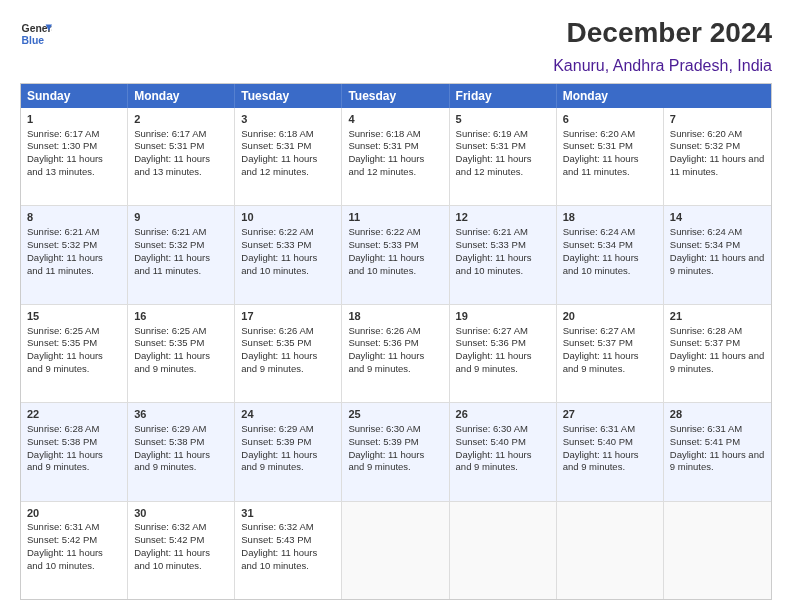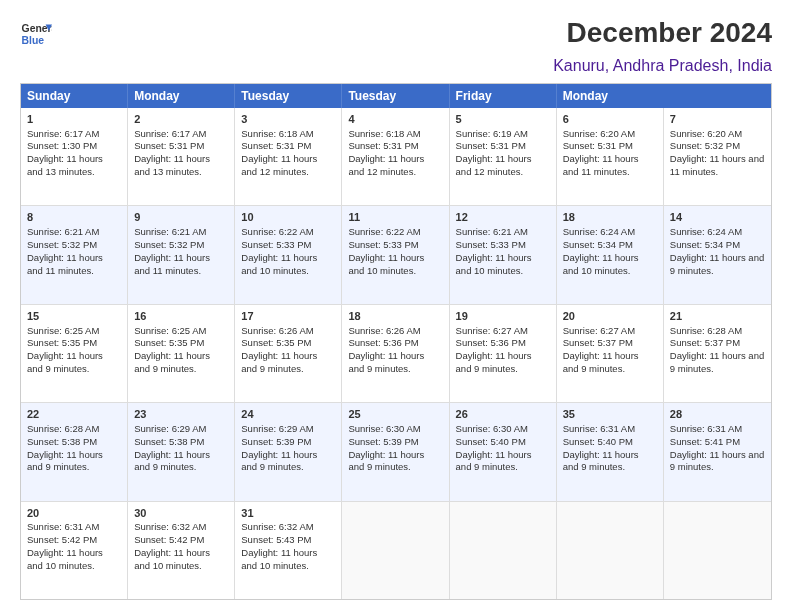--- a/index.html
+++ b/index.html
@@ -149,25 +149,25 @@
           <div class="cal-cell"><span class="day-num">15</span><span>Sunrise: 6:25 AM</span><br><span>Sunset: 5:35 PM</span><br><span>Daylight: 11 hours and 9 minutes.</span></div>
           <div class="cal-cell"><span class="day-num">16</span><span>Sunrise: 6:25 AM</span><br><span>Sunset: 5:35 PM</span><br><span>Daylight: 11 hours and 9 minutes.</span></div>
           <div class="cal-cell"><span class="day-num">17</span><span>Sunrise: 6:26 AM</span><br><span>Sunset: 5:35 PM</span><br><span>Daylight: 11 hours and 9 minutes.</span></div>
           <div class="cal-cell"><span class="day-num">18</span><span>Sunrise: 6:26 AM</span><br><span>Sunset: 5:36 PM</span><br><span>Daylight: 11 hours and 9 minutes.</span></div>
           <div class="cal-cell"><span class="day-num">19</span><span>Sunrise: 6:27 AM</span><br><span>Sunset: 5:36 PM</span><br><span>Daylight: 11 hours and 9 minutes.</span></div>
           <div class="cal-cell"><span class="day-num">20</span><span>Sunrise: 6:27 AM</span><br><span>Sunset: 5:37 PM</span><br><span>Daylight: 11 hours and 9 minutes.</span></div>
           <div class="cal-cell"><span class="day-num">21</span><span>Sunrise: 6:28 AM</span><br><span>Sunset: 5:37 PM</span><br><span>Daylight: 11 hours and 9 minutes.</span></div>
         </div>
         <div class="cal-row">
           <div class="cal-cell"><span class="day-num">22</span><span>Sunrise: 6:28 AM</span><br><span>Sunset: 5:38 PM</span><br><span>Daylight: 11 hours and 9 minutes.</span></div>
-          <div class="cal-cell"><span class="day-num">23</span><span>Sunrise: 6:29 AM</span><br><span>Sunset: 5:38 PM</span><br><span>Daylight: 11 hours and 9 minutes.</span></div>
+          <div class="cal-cell"><span class="day-num">36</span><span>Sunrise: 6:29 AM</span><br><span>Sunset: 5:38 PM</span><br><span>Daylight: 11 hours and 9 minutes.</span></div>
           <div class="cal-cell"><span class="day-num">24</span><span>Sunrise: 6:29 AM</span><br><span>Sunset: 5:39 PM</span><br><span>Daylight: 11 hours and 9 minutes.</span></div>
           <div class="cal-cell"><span class="day-num">25</span><span>Sunrise: 6:30 AM</span><br><span>Sunset: 5:39 PM</span><br><span>Daylight: 11 hours and 9 minutes.</span></div>
           <div class="cal-cell"><span class="day-num">26</span><span>Sunrise: 6:30 AM</span><br><span>Sunset: 5:40 PM</span><br><span>Daylight: 11 hours and 9 minutes.</span></div>
-          <div class="cal-cell"><span class="day-num">35</span><span>Sunrise: 6:31 AM</span><br><span>Sunset: 5:40 PM</span><br><span>Daylight: 11 hours and 9 minutes.</span></div>
+          <div class="cal-cell"><span class="day-num">27</span><span>Sunrise: 6:31 AM</span><br><span>Sunset: 5:40 PM</span><br><span>Daylight: 11 hours and 9 minutes.</span></div>
           <div class="cal-cell"><span class="day-num">28</span><span>Sunrise: 6:31 AM</span><br><span>Sunset: 5:41 PM</span><br><span>Daylight: 11 hours and 9 minutes.</span></div>
         </div>
         <div class="cal-row">
           <div class="cal-cell"><span class="day-num">20</span><span>Sunrise: 6:31 AM</span><br><span>Sunset: 5:42 PM</span><br><span>Daylight: 11 hours and 10 minutes.</span></div>
           <div class="cal-cell"><span class="day-num">30</span><span>Sunrise: 6:32 AM</span><br><span>Sunset: 5:42 PM</span><br><span>Daylight: 11 hours and 10 minutes.</span></div>
           <div class="cal-cell"><span class="day-num">31</span><span>Sunrise: 6:32 AM</span><br><span>Sunset: 5:43 PM</span><br><span>Daylight: 11 hours and 10 minutes.</span></div>
           <div class="cal-cell empty"></div>
           <div class="cal-cell empty"></div>
           <div class="cal-cell empty"></div>
           <div class="cal-cell empty"></div>

